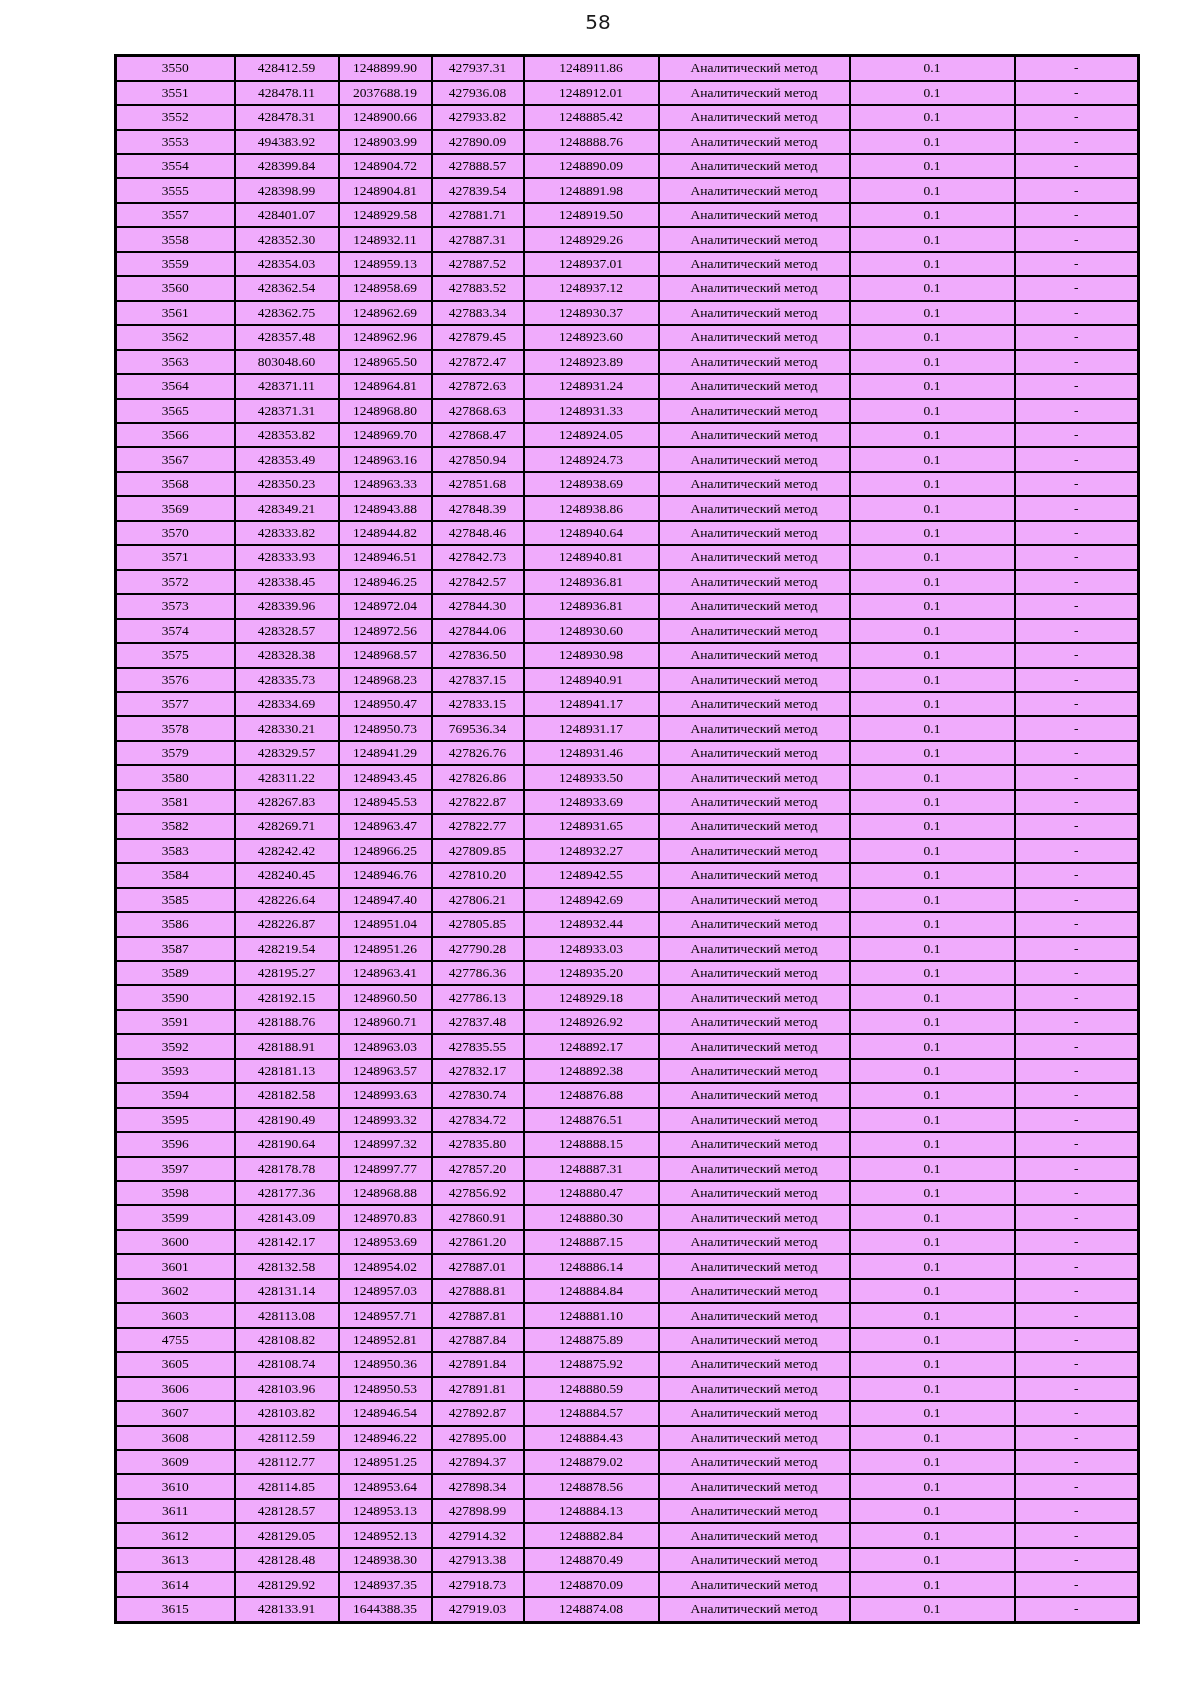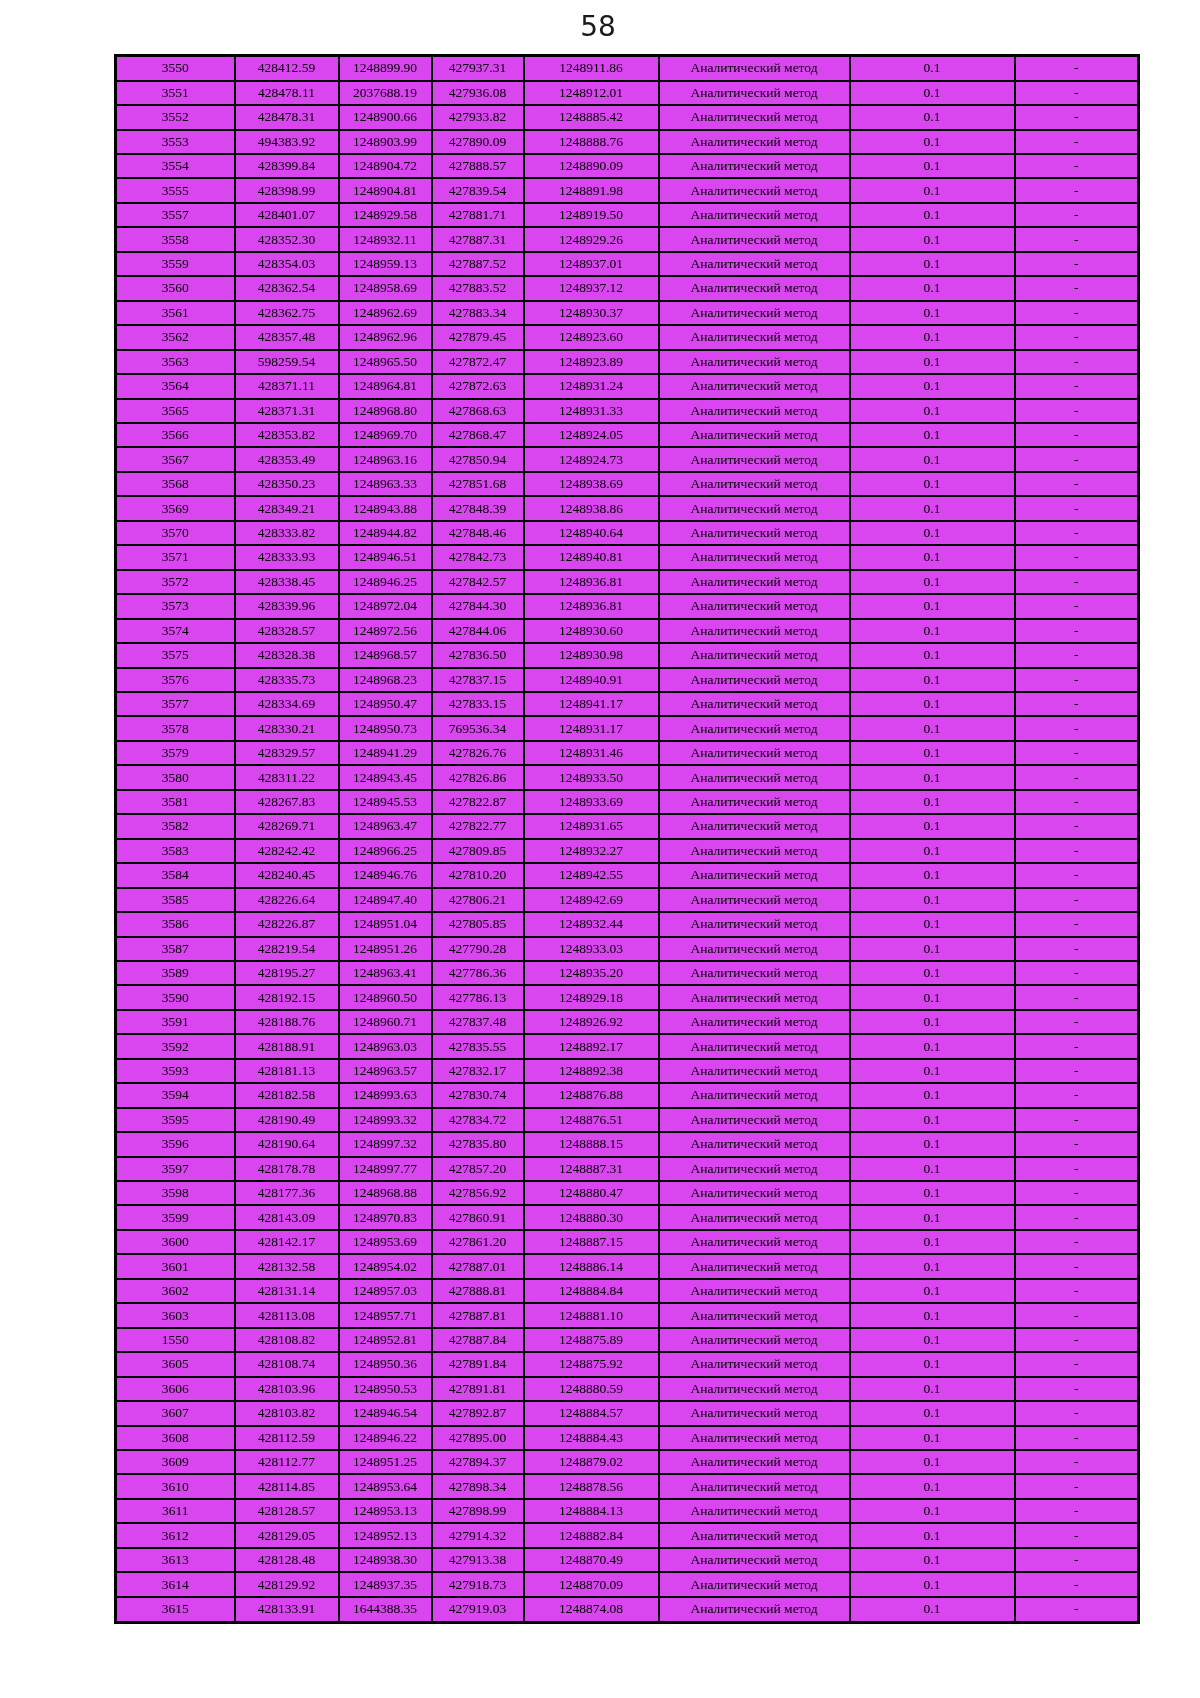--- a/index.html
+++ b/index.html
@@ -14,33 +14,33 @@
     background: #ffffff;
     overflow: hidden;
   }
   .page-number {
     position: absolute;
     top: 10px;
     left: 0;
     width: 1196px;
     text-align: center;
     font-family: "DejaVu Sans", sans-serif;
-    font-size: 28px;
+    font-size: 20px;
     color: #1a1a1a;
   }
   table.coords-table {
     position: absolute;
     left: 114px;
     top: 54px;
     width: 1023px;
     height: 1570px;
     border-collapse: collapse;
     table-layout: fixed;
     border: 3px solid #000;
-    background: #d946ef;
+    background: #f0abfc;
   }
   table.coords-table td {
     border: 2px solid #000;
     padding: 0 2px;
     text-align: center;
     vertical-align: middle;
     font-family: "Liberation Serif", "DejaVu Serif", serif;
     font-size: 13.5px;
     color: #000;
     white-space: nowrap;
@@ -188,21 +188,21 @@
           <td>428357.48</td>
           <td>1248962.96</td>
           <td>427879.45</td>
           <td>1248923.60</td>
           <td>Аналитический метод</td>
           <td>0.1</td>
           <td>-</td>
         </tr>
         <tr>
           <td>3563</td>
-          <td>598259.54</td>
+          <td>803048.60</td>
           <td>1248965.50</td>
           <td>427872.47</td>
           <td>1248923.89</td>
           <td>Аналитический метод</td>
           <td>0.1</td>
           <td>-</td>
         </tr>
         <tr>
           <td>3564</td>
           <td>428371.11</td>
@@ -587,21 +587,21 @@
           <td>3603</td>
           <td>428113.08</td>
           <td>1248957.71</td>
           <td>427887.81</td>
           <td>1248881.10</td>
           <td>Аналитический метод</td>
           <td>0.1</td>
           <td>-</td>
         </tr>
         <tr>
-          <td>1550</td>
+          <td>4755</td>
           <td>428108.82</td>
           <td>1248952.81</td>
           <td>427887.84</td>
           <td>1248875.89</td>
           <td>Аналитический метод</td>
           <td>0.1</td>
           <td>-</td>
         </tr>
         <tr>
           <td>3605</td>

